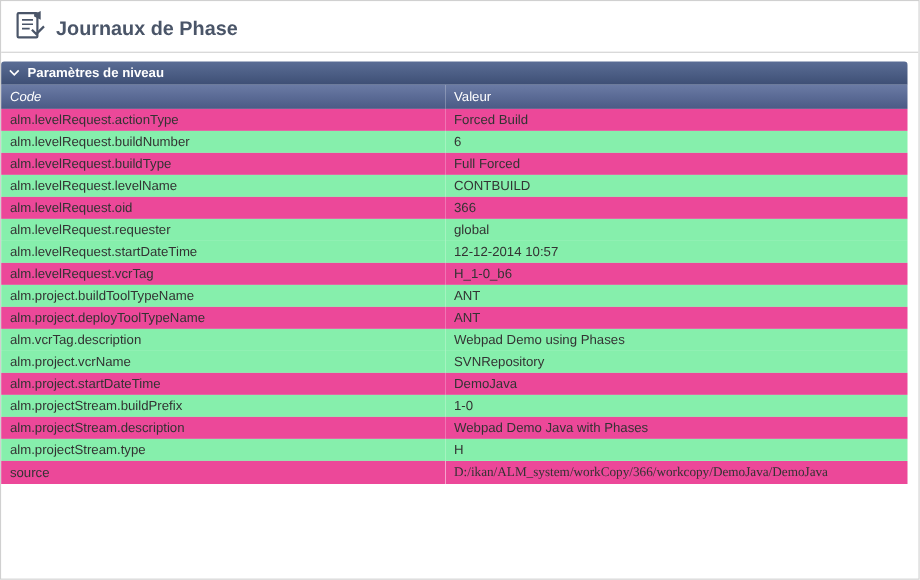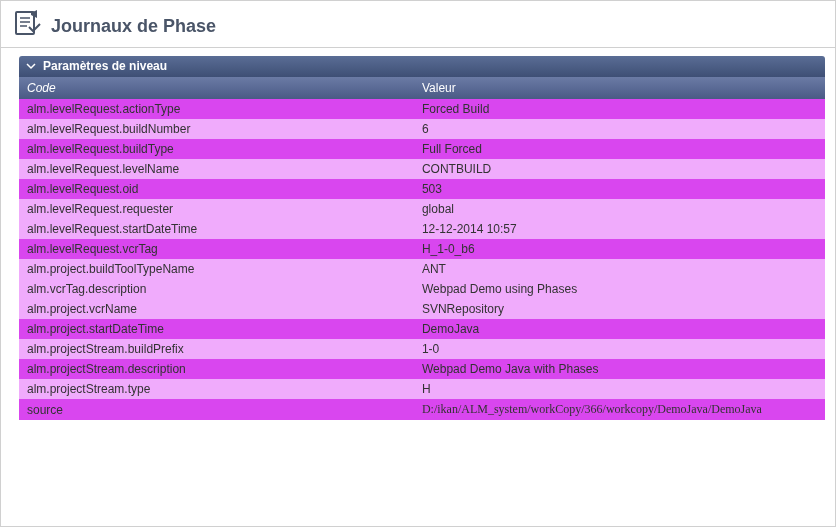--- a/index.html
+++ b/index.html
@@ -23,21 +23,21 @@
       height: 28px;
       margin-right: 10px;
       flex-shrink: 0;
     }
     .page-title {
       font-size: 18px;
       font-weight: bold;
       color: #4a5568;
     }
     .panel {
-      margin: 8px 10px 0 18px;
+      margin: 8px 10px 0 0;
     }
     .panel-header {
       background: linear-gradient(to bottom, #5a6d95 0%, #3e4f75 100%);
       color: #fff;
       padding: 3px 6px 4px 6px;
       font-size: 12px;
       font-weight: bold;
       display: flex;
       align-items: center;
       border-top-left-radius: 3px;
@@ -60,22 +60,22 @@
       text-align: left;
       padding: 4px 8px;
       font-size: 12px;
     }
     .table th:first-child { width: 49%; font-style: italic; }
     .table td {
       padding: 3px 8px;
       color: #333;
       font-size: 12px;
     }
-    .table tr.odd td { background: #d946ef; }
-    .table tr.even td { background: #f0abfc; }
+    .table tr.odd td { background: #ec4899; }
+    .table tr.even td { background: #86efac; }
     .table tbody tr:last-child td:last-child {
       white-space: nowrap;
       overflow: hidden;
       font-family: Liberation Serif, serif;
     }
   </style>
 </head>
 <body>
 
 <div class="header">
@@ -120,36 +120,40 @@
         <tr class="odd">
           <td>alm.levelRequest.buildType</td>
           <td>Full Forced</td>
         </tr>
         <tr class="even">
           <td>alm.levelRequest.levelName</td>
           <td>CONTBUILD</td>
         </tr>
         <tr class="odd">
           <td>alm.levelRequest.oid</td>
-          <td>503</td>
+          <td>366</td>
         </tr>
         <tr class="even">
           <td>alm.levelRequest.requester</td>
           <td>global</td>
         </tr>
         <tr class="even">
           <td>alm.levelRequest.startDateTime</td>
           <td>12-12-2014 10:57</td>
         </tr>
         <tr class="odd">
           <td>alm.levelRequest.vcrTag</td>
           <td>H_1-0_b6</td>
         </tr>
         <tr class="even">
           <td>alm.project.buildToolTypeName</td>
+          <td>ANT</td>
+        </tr>
+        <tr class="odd">
+          <td>alm.project.deployToolTypeName</td>
           <td>ANT</td>
         </tr>
         <tr class="even">
           <td>alm.vcrTag.description</td>
           <td>Webpad Demo using Phases</td>
         </tr>
         <tr class="even">
           <td>alm.project.vcrName</td>
           <td>SVNRepository</td>
         </tr>

